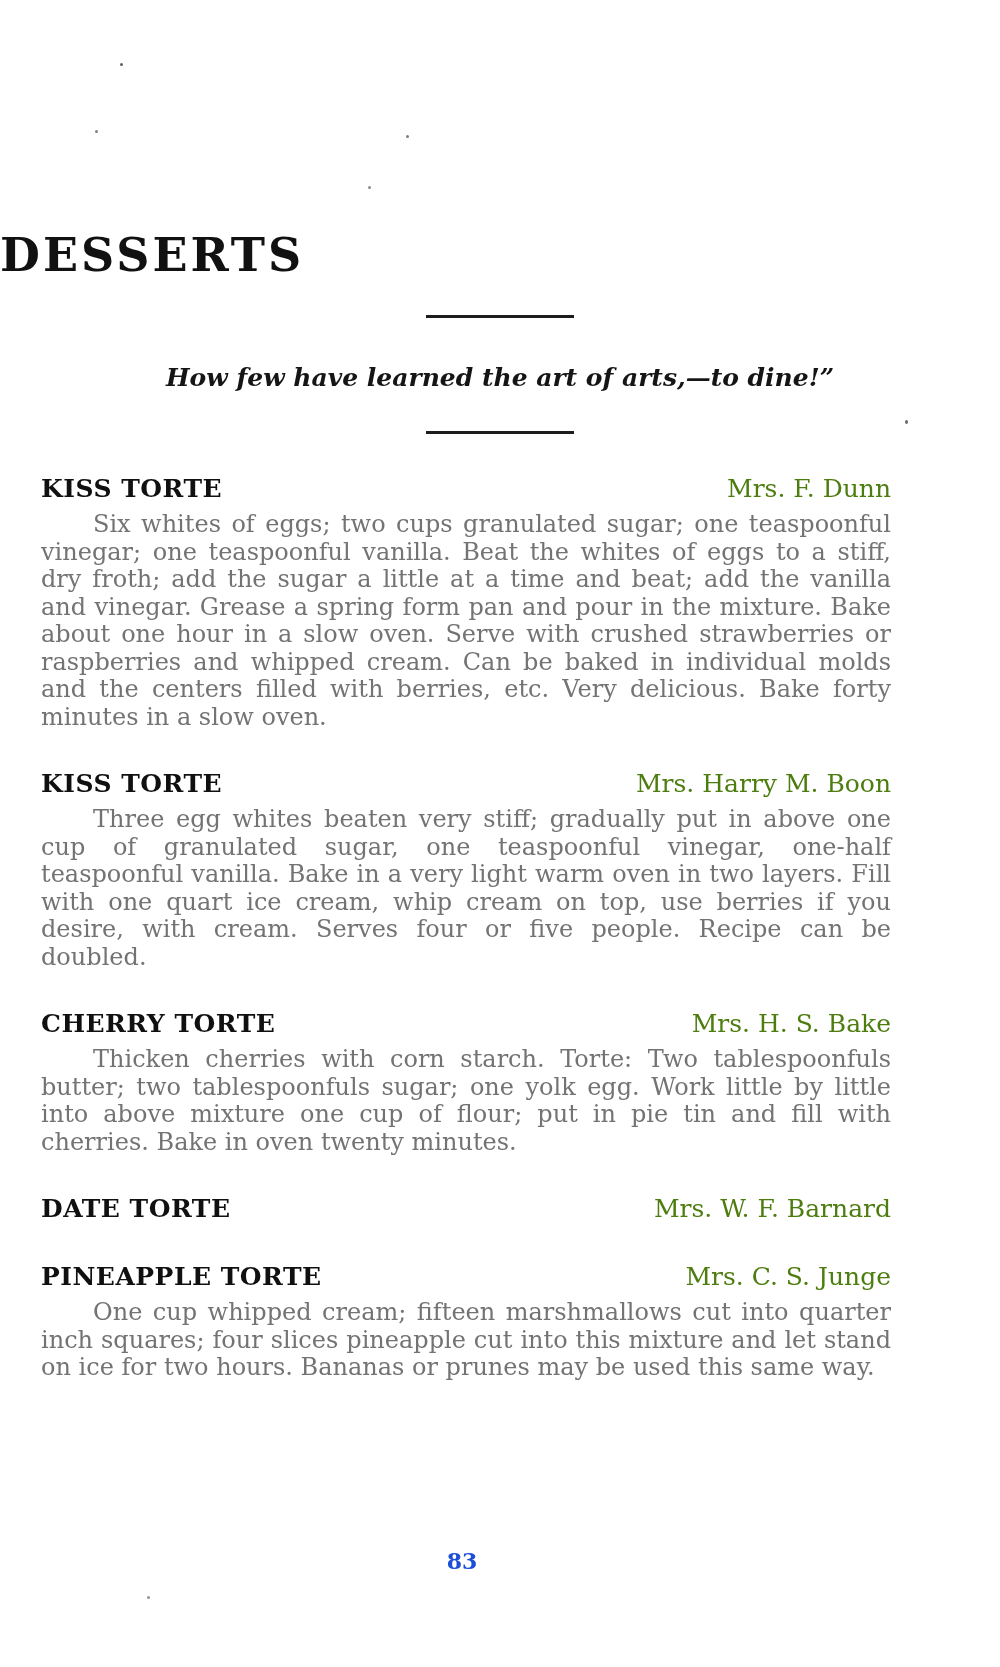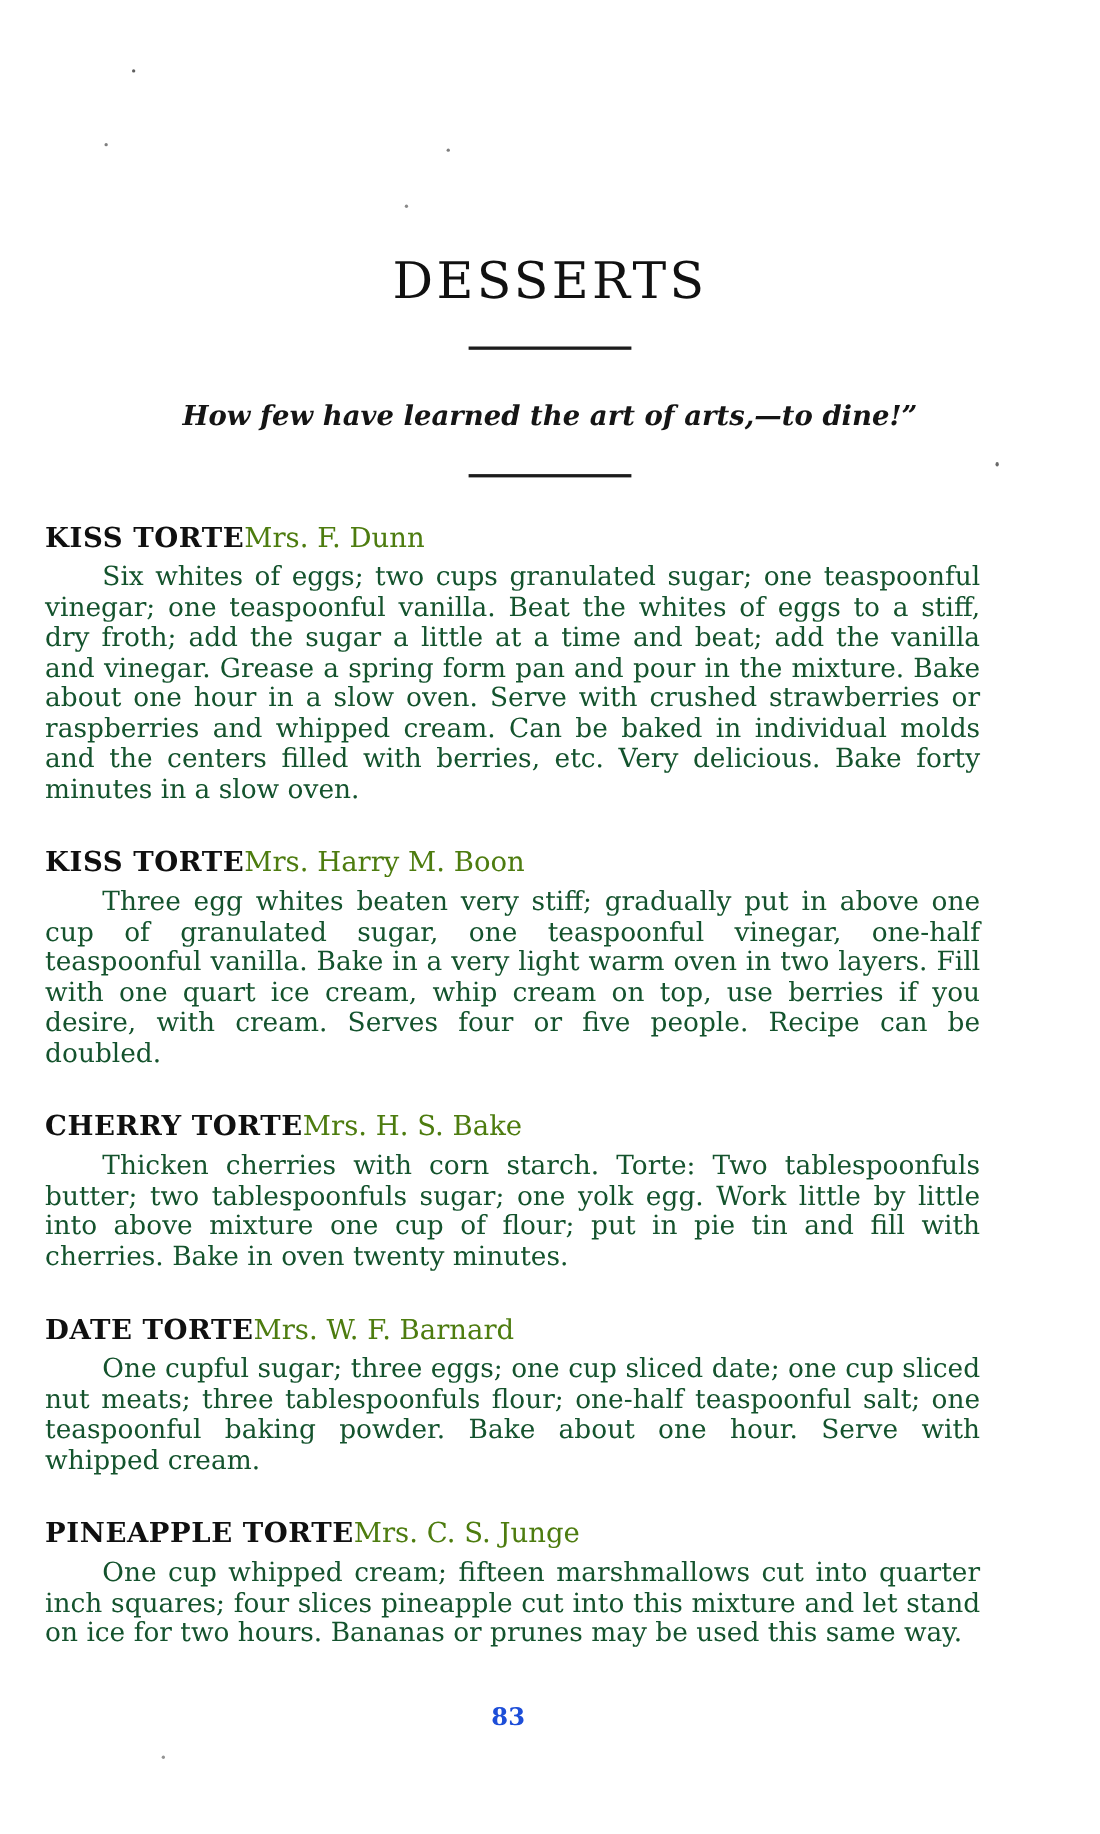--- a/index.html
+++ b/index.html
@@ -15,23 +15,22 @@
     overflow: hidden;
     font-family: "DejaVu Serif", "Liberation Serif", serif;
     color: #161616;
   }
   .content {
     width: 850px;
     margin: 0 auto 0 41px;
   }
   .page-title {
     margin-top: 228px;
-    text-align: center;
     font-size: 46px;
-    font-weight: normal;
+    font-weight: bold;
     letter-spacing: 3px;
     color: #111111;
     line-height: 54px;
   }
   .rule {
     width: 148px;
     height: 0;
     border-top: 3px solid #1c1c1c;
     margin: 0 auto;
   }
@@ -42,21 +41,21 @@
     text-align: center;
     font-style: italic;
     font-weight: bold;
     font-size: 25px;
     line-height: 31px;
     color: #151515;
   }
   .recipe { margin-top: 31px; }
   .recipe-head {
     display: flex;
-    justify-content: flex-start;
+    justify-content: space-between;
     align-items: baseline;
     line-height: 30px;
     margin-top: 38px;
   }
   .recipe:first-of-type .recipe-head { margin-top: 40px; }
   .recipe-title {
     font-size: 25px;
     font-weight: bold;
     letter-spacing: 0.5px;
     color: #101010;
@@ -64,21 +63,21 @@
   .recipe-contributor {
     font-size: 25px;
     color: #4d7c0f;
   }
   .recipe-body {
     margin: 7px 0 0 0;
     font-size: 24px;
     line-height: 27.5px;
     text-align: justify;
     text-indent: 52px;
-    color: #14532d;
+    color: #737373;
   }
   .page-number {
     position: absolute;
     left: 0;
     top: 1548px;
     width: 924px;
     text-align: center;
     font-size: 22px;
     font-weight: bold;
     color: #1d4ed8;
@@ -142,21 +141,20 @@
         <span class="recipe-contributor">Mrs. H. S. Bake</span>
       </div>
       <p class="recipe-body">Thicken cherries with corn starch.  Torte:  Two tablespoonfuls butter; two tablespoonfuls sugar; one yolk egg.  Work little by little into above mixture one cup of flour; put in pie tin and fill with cherries.  Bake in oven twenty minutes.</p>
     </section>
 
     <section class="recipe">
       <div class="recipe-head">
         <span class="recipe-title">DATE TORTE</span>
         <span class="recipe-contributor">Mrs. W. F. Barnard</span>
       </div>
-      <p class="recipe-body">One cupful sugar; three eggs; one cup sliced date; one cup sliced nut meats; three tablespoonfuls flour; one-half teaspoonful salt; one teaspoonful baking powder.  Bake about one hour.  Serve with whipped cream.</p>
     </section>
 
     <section class="recipe">
       <div class="recipe-head">
         <span class="recipe-title">PINEAPPLE TORTE</span>
         <span class="recipe-contributor">Mrs. C. S. Junge</span>
       </div>
       <p class="recipe-body">One cup whipped cream; fifteen marshmallows cut into quarter inch squares; four slices pineapple cut into this mixture and let stand on ice for two hours.  Bananas or prunes may be used this same way.</p>
     </section>
 

